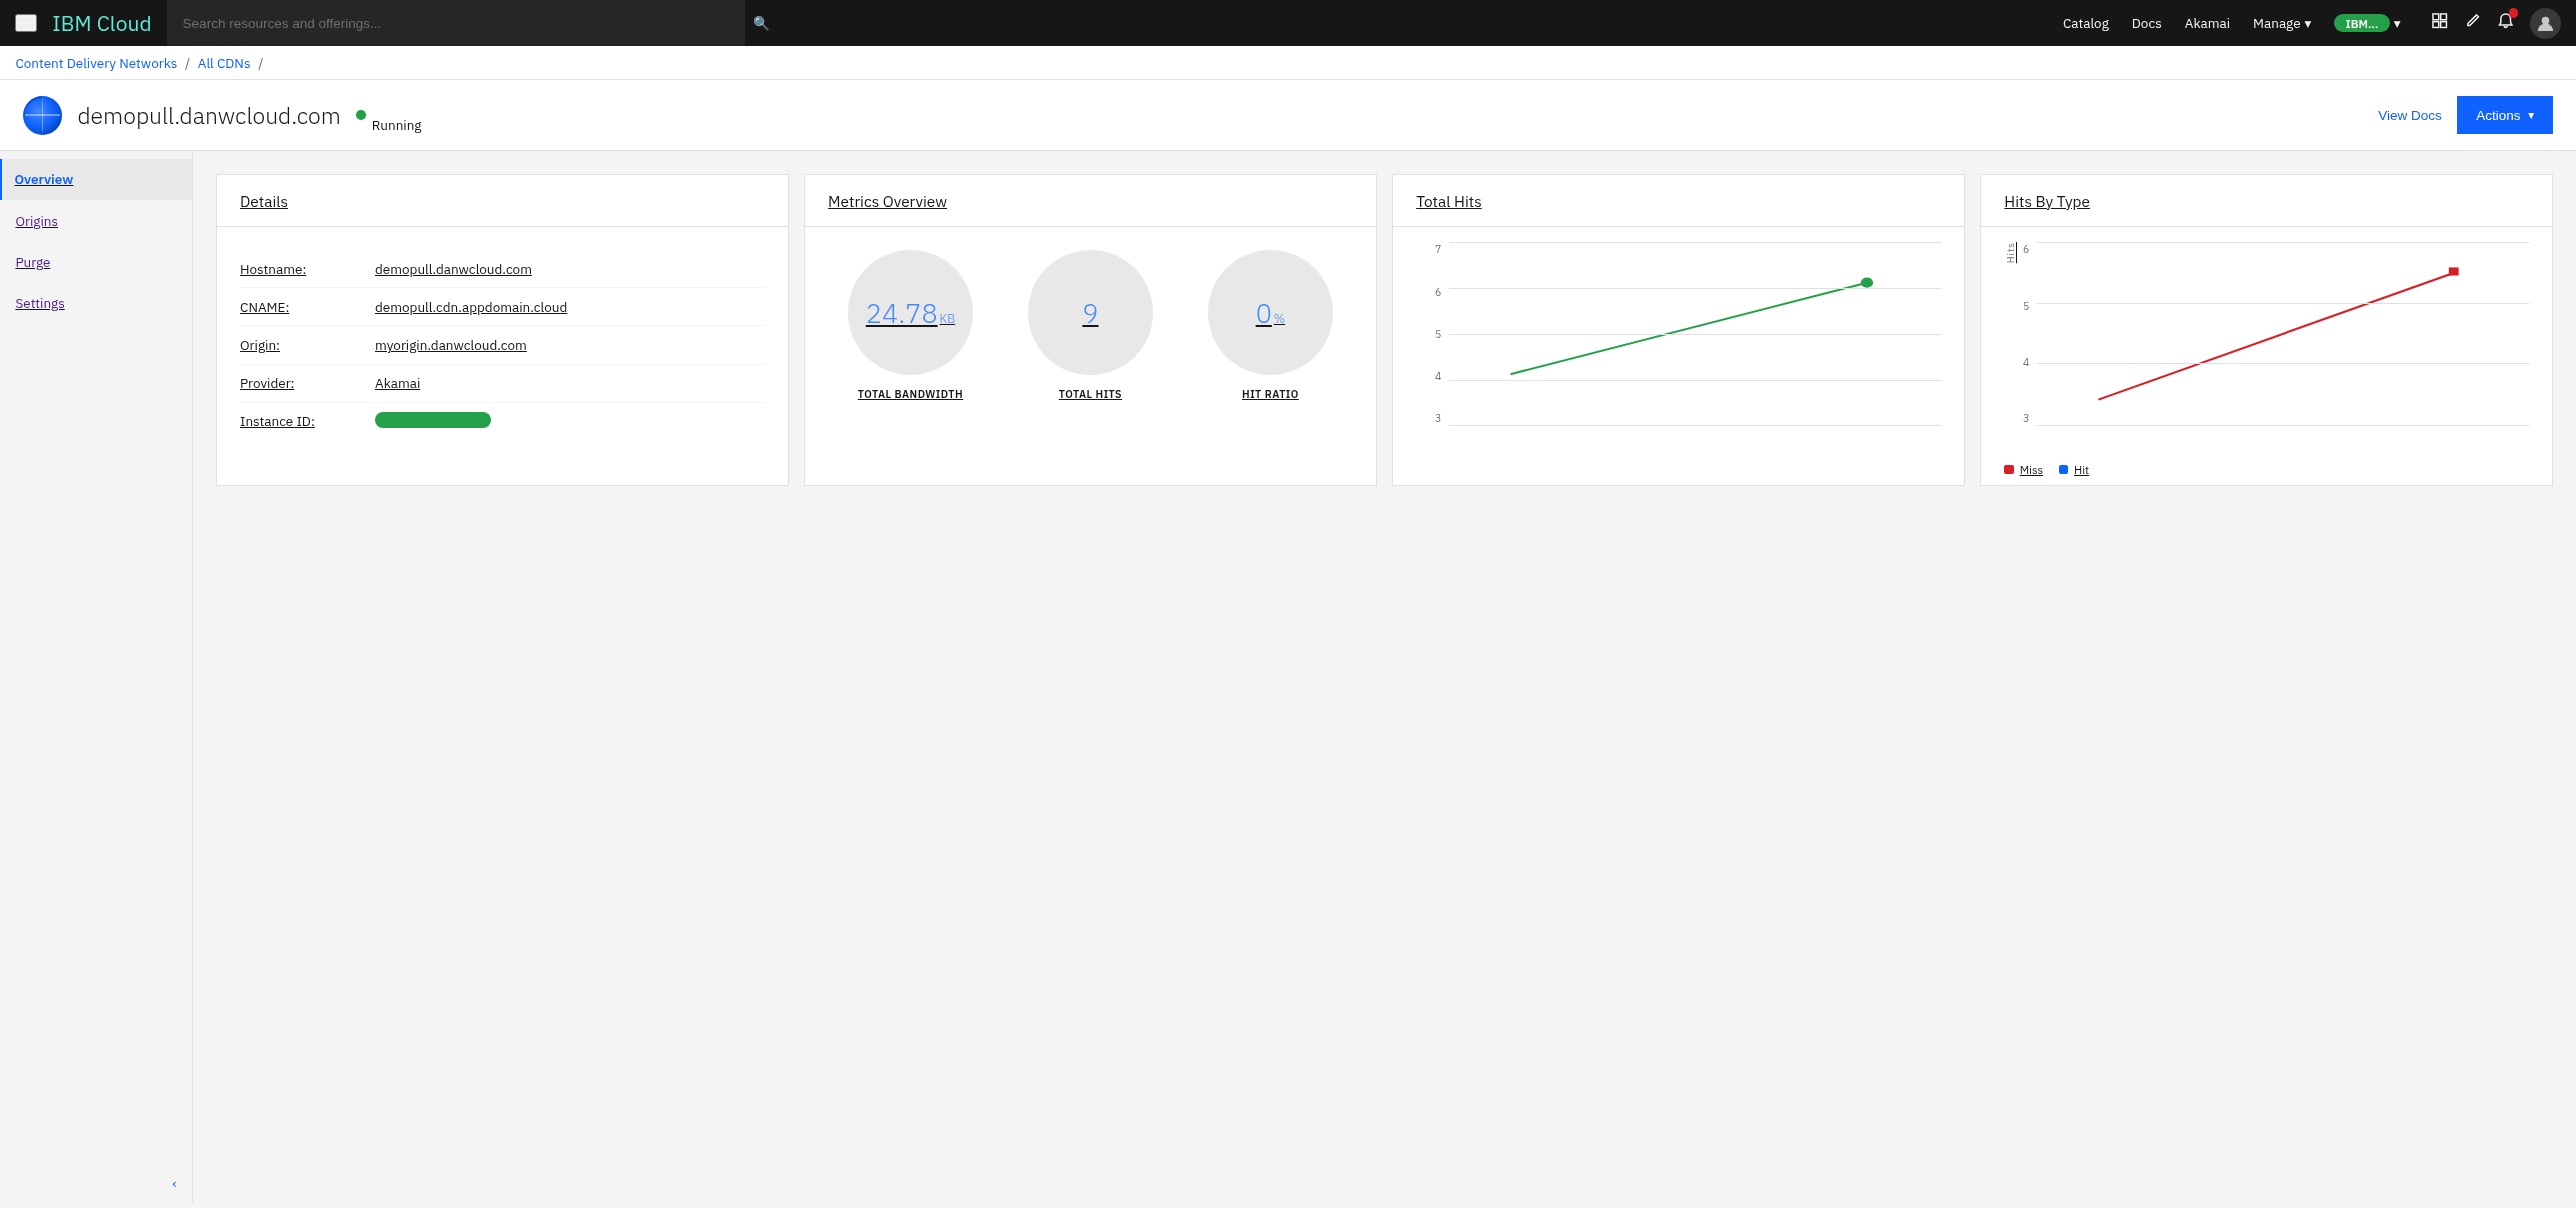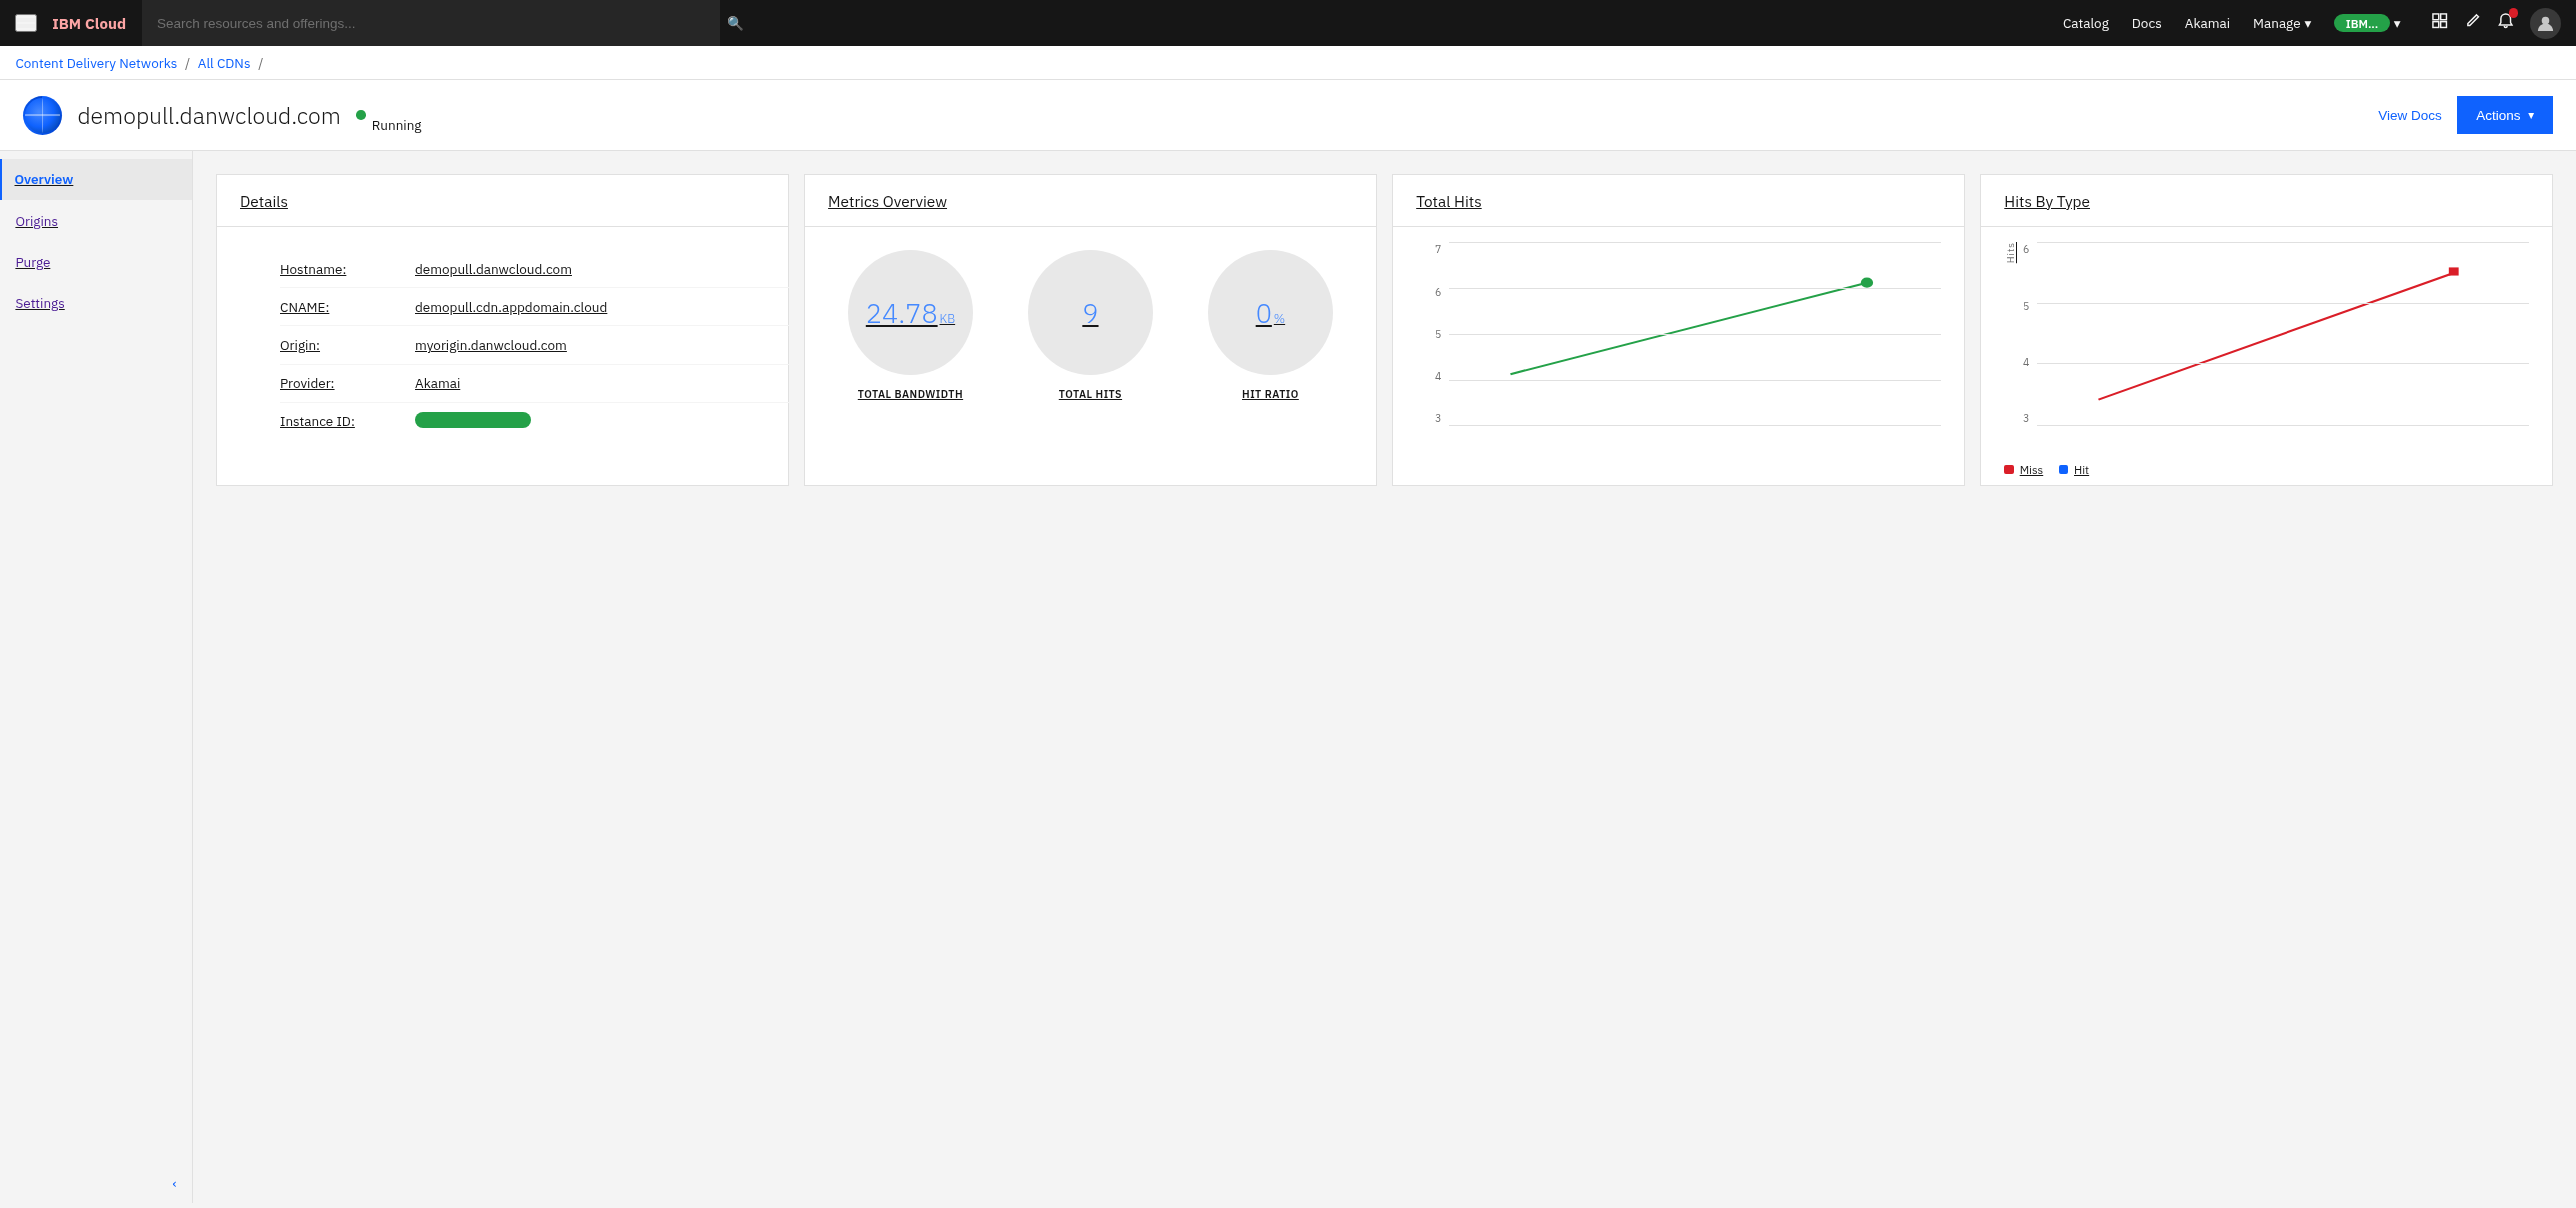--- a/index.html
+++ b/index.html
@@ -12,21 +12,21 @@
       height: 46px;
       display: flex;
       align-items: center;
       padding: 0 15.4px;
       gap: 15.4px;
       position: relative;
       z-index: 100;
     }
     .nav-hamburger { cursor: pointer; display: flex; flex-direction: column; gap: 3.9px; }
     .nav-hamburger span { display: block; width: 17.4px; height: 1.9px; background: #f4f4f4; }
-    .nav-brand { color: #fca5a5; font-size: 15px; font-weight: 700; letter-spacing: 0.1px; flex-shrink: 0; }
+    .nav-brand { color: #5eead4; font-size: 21px; font-weight: 400; letter-spacing: 0.1px; flex-shrink: 0; }
     .nav-search {
       flex: 1;
       max-width: 578px;
       background: #262626;
       border: none;
       color: #c6c6c6;
       height: 46px;
       padding: 0 15.4px;
       font-size: 13.5px;
       outline: none;
@@ -175,21 +175,21 @@
     }
     .card-header {
       padding: 15.4px 23px;
       border-bottom: 1px solid #e0e0e0;
       font-size: 15.4px;
       font-weight: 400;
     }
     .card-body { padding: 23px; }
 
     
-    .details-table { width: 100%; margin-left: 40px; }
+    .details-table { width: 100%; }
     .details-row { display: flex; padding: 9.6px 0; border-bottom: 1px solid #f4f4f4; }
     .details-row:last-child { border-bottom: none; }
     .detail-label { width: 135px; color: #161616; flex-shrink: 0; }
     .detail-value { color: #161616; }
     .instance-id-bar {
       background: #24a148;
       border-radius: 9.6px;
       height: 15.4px;
       width: 116px;
     }

